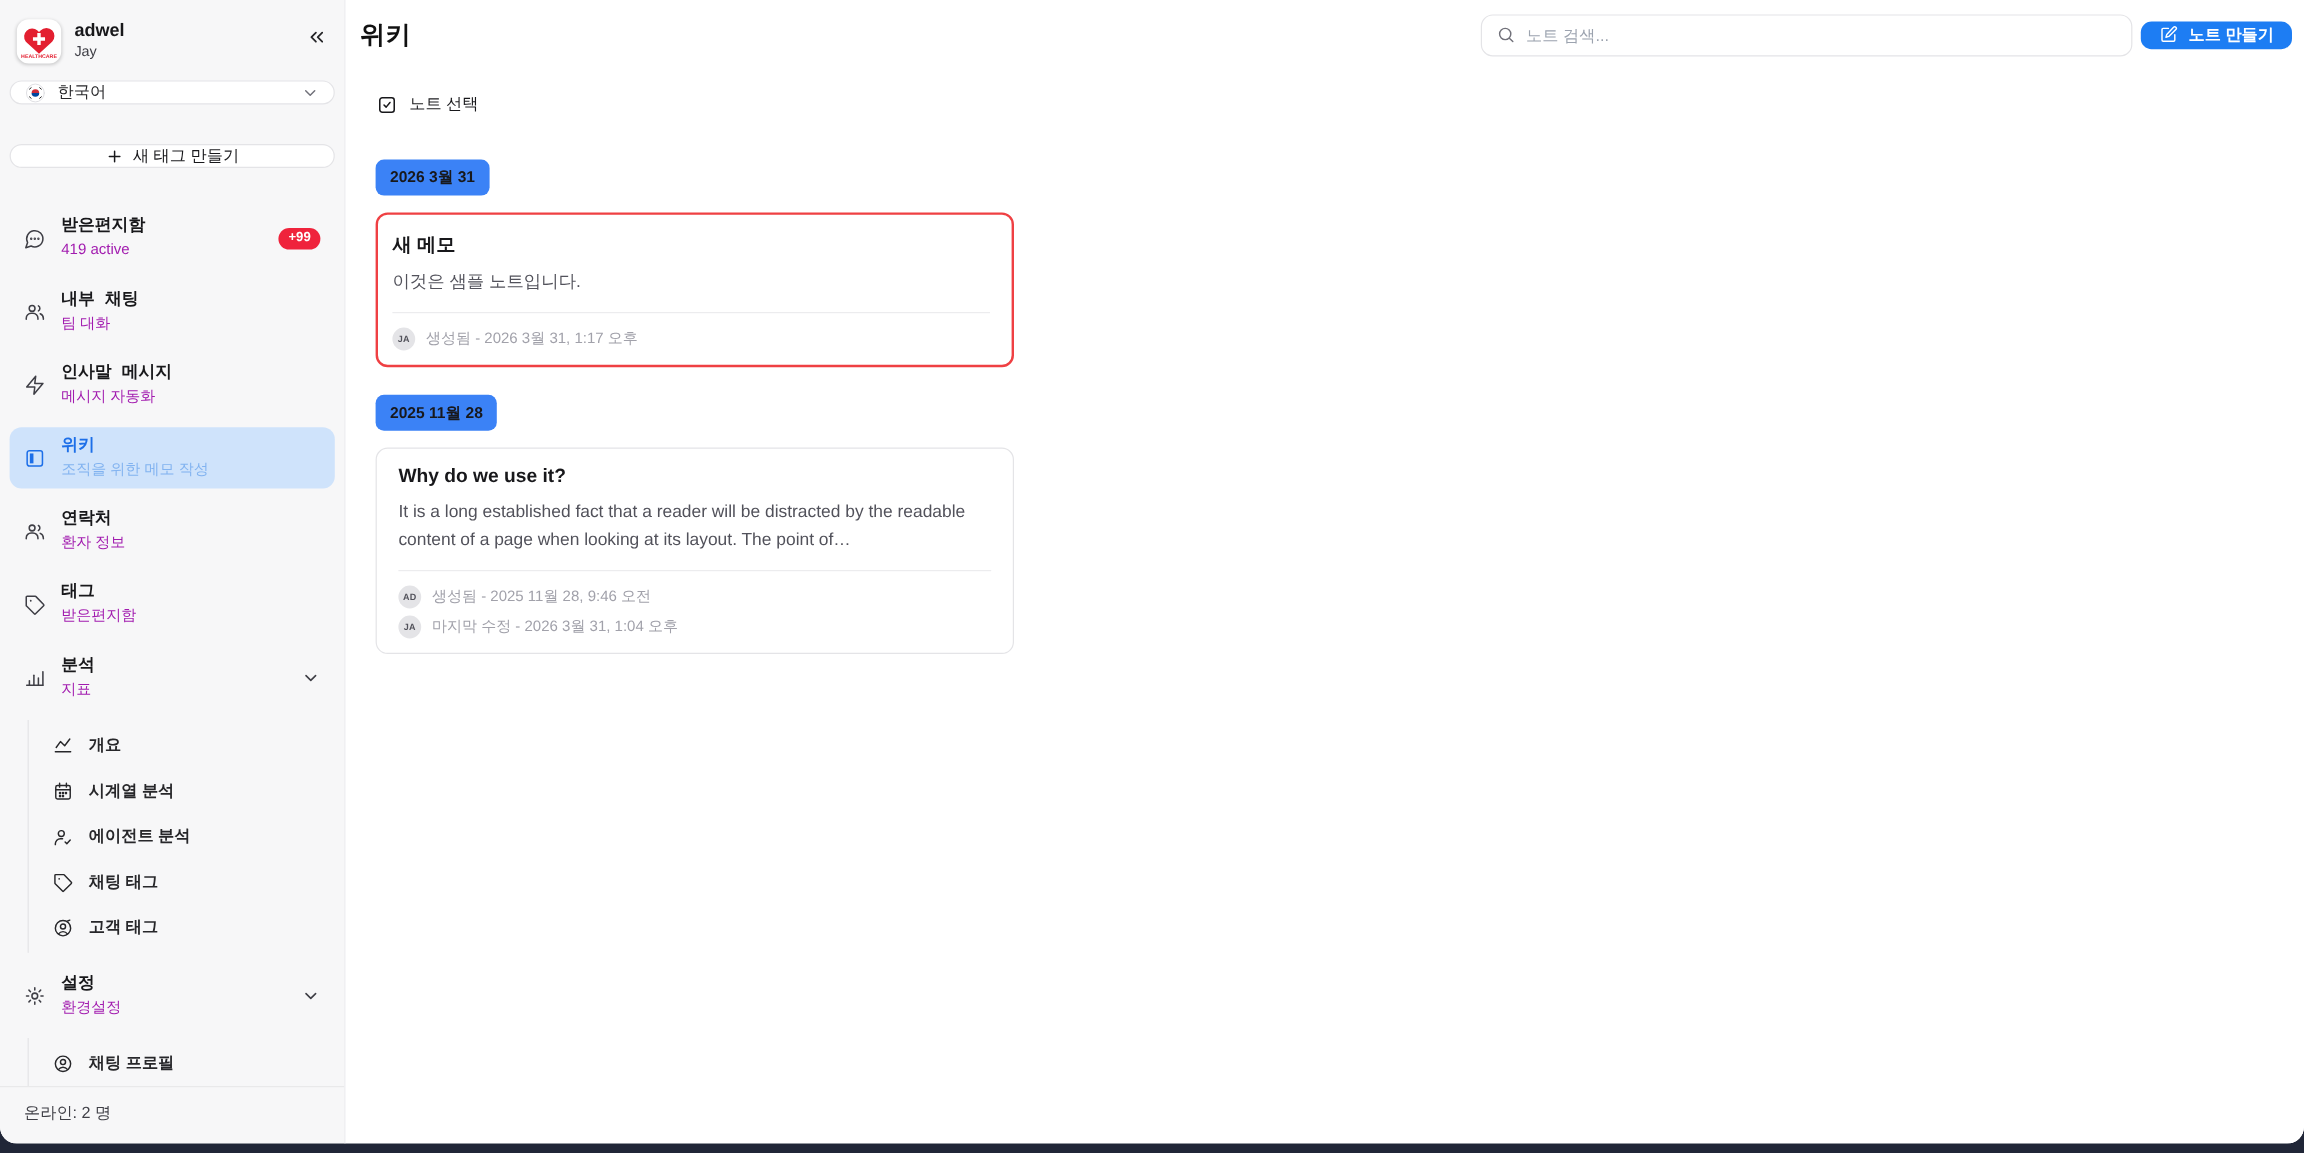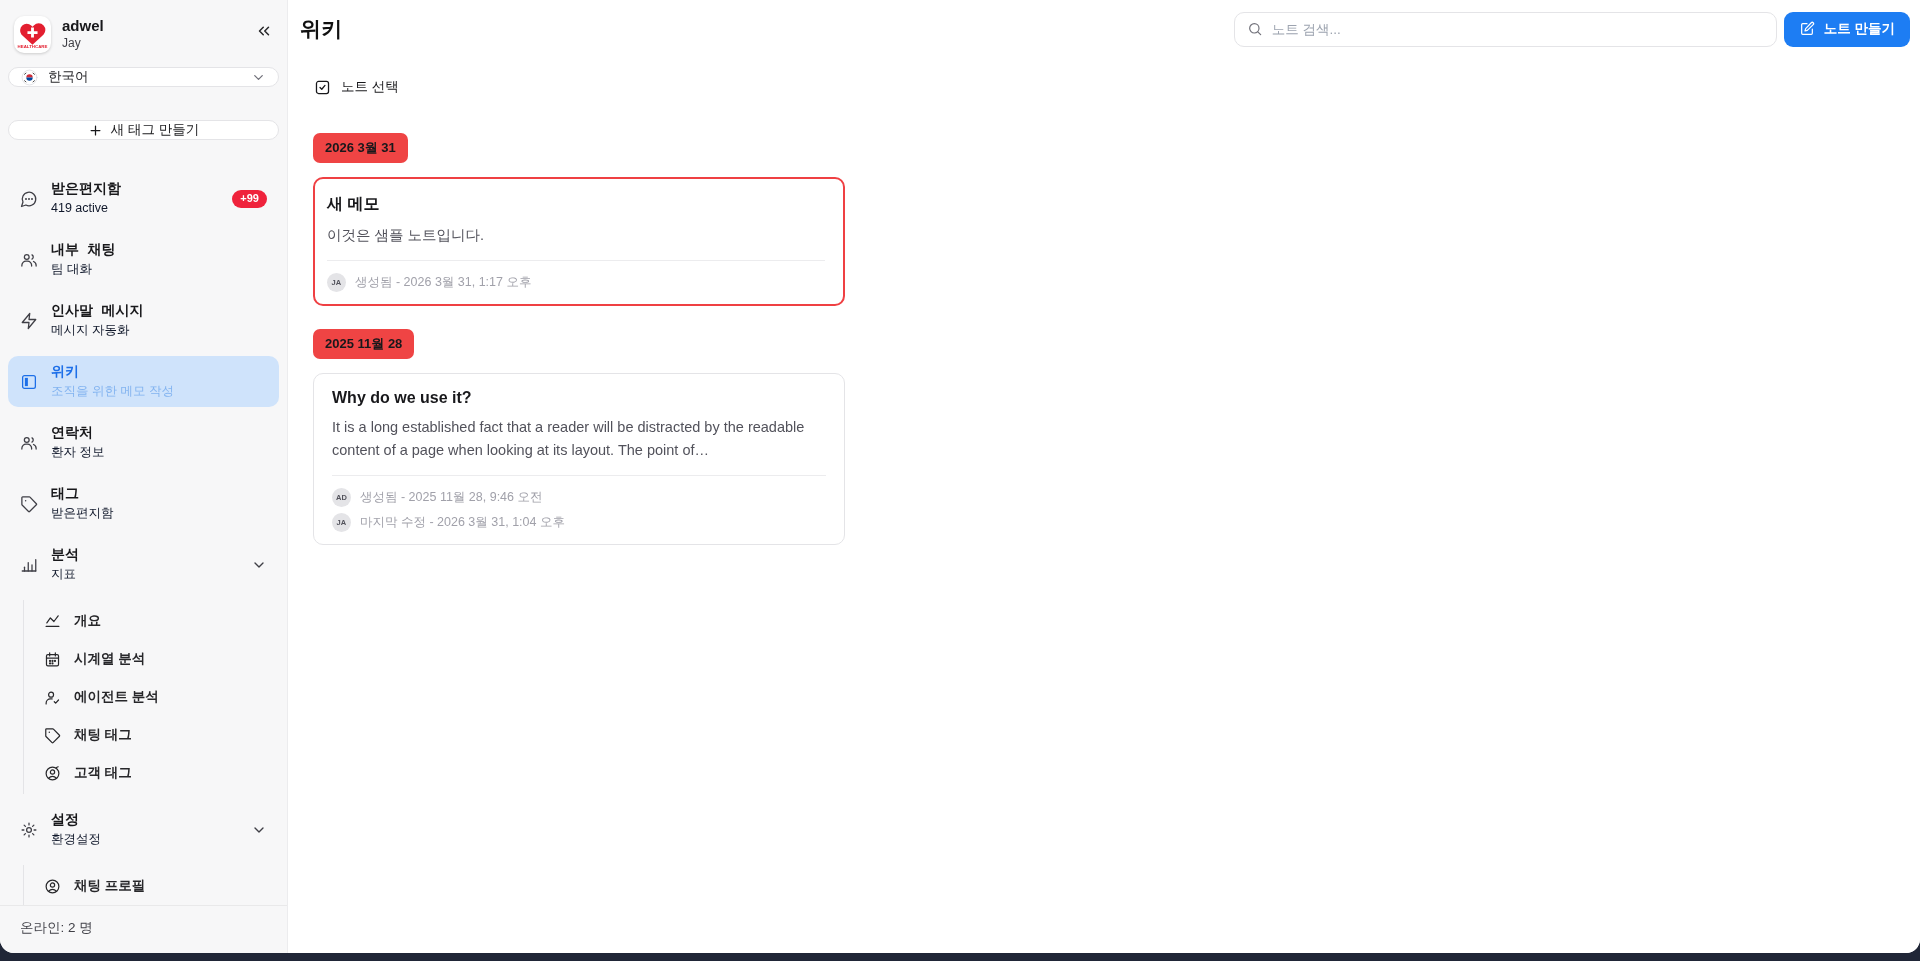--- a/index.html
+++ b/index.html
@@ -30,21 +30,21 @@
 
   .new-tag-btn { margin-top:16px; height:35px; background:#fff; border:1px solid #e4e4e7; border-radius:10px;
                  display:flex; align-items:center; justify-content:center; gap:8px; font-size:13.5px; color:#18181b;
                  cursor:pointer; width:100%; font-family:inherit; }
 
   .menu { margin-top:16px; }
   .mi { display:flex; align-items:center; gap:13px; padding:8px 12px; border-radius:10px; margin-bottom:10px; cursor:pointer; }
   .mi .ic { width:18px; height:18px; color:#3f3f46; flex:none; display:flex; align-items:center; }
   .mi-text { min-width:0; }
   .mi-title { font-size:14px; font-weight:600; color:#18181b; line-height:17px;font-family:Liberation Mono, monospace; }
-  .mi-sub { font-size:12.5px; color:#0f172a; margin-top:3px; line-height:15px; white-space:nowrap; }
+  .mi-sub { font-size:12.5px; color:#a21caf; margin-top:3px; line-height:15px; white-space:nowrap; }
   .mi.selected { background:#cfe3fb; }
   .mi.selected .ic, .mi.selected .mi-title { color:#1d6fe8; }
   .mi.selected .mi-sub { color:#82b3f0; }
   .badge { margin-left:auto; background:#ef233c; color:#fff; font-size:11px; font-weight:bold;
            padding:3px 8px 4px; border-radius:999px; line-height:11px; }
   .mi .chev { margin-left:auto; color:#3f3f46; display:flex; }
 
   .submenu { margin:0 0 10px 15px; border-left:1px solid #e4e4e7; padding:2px 0 2px 20px; }
   .smi { display:flex; align-items:center; gap:13px; padding:10px 0; font-size:13.5px; font-weight:600;
          color:#27272a; cursor:pointer; }
@@ -54,28 +54,28 @@
 
   
   .main { flex:1; min-width:0; padding:0 10px 0 12px; background:#fff; }
   .main-header { display:flex; align-items:center; gap:7px; height:58px; }
   .page-title { font-size:21px; font-weight:bold; color:#111; letter-spacing:.2px; }
   .search-box { margin-left:auto; width:543px; height:35px; border:1px solid #e4e4e7; border-radius:10px;
                 display:flex; align-items:center; gap:9px; padding:0 12px; background:#fff; }
   .search-box .ic { color:#71717a; display:flex; }
   .search-box input { border:none; outline:none; flex:1; font-size:13.5px; color:#18181b; font-family:inherit; background:transparent; }
   .search-box input::placeholder { color:#9ca3af; }
-  .create-note-btn { height:35px; padding:0 15px; background:#1d7df3; border:none; border-radius:9px; color:#fff;
+  .create-note-btn { height:23px; padding:0 15px; background:#1d7df3; border:none; border-radius:9px; color:#fff;
                      font-size:13.5px; font-weight:600; display:flex; align-items:center; gap:9px; cursor:pointer;
                      font-family:inherit; }
 
   .select-row { display:flex; align-items:center; gap:10px; margin:20px 0 0 14px; font-size:13.5px; color:#18181b; cursor:pointer;text-align:center; }
   .select-row .ic { color:#18181b; display:flex; }
 
-  .date-chip { display:inline-block; background:#ef4444; color:#18181b; font-size:13px; font-weight:bold;
+  .date-chip { display:inline-block; background:#3b82f6; color:#18181b; font-size:13px; font-weight:bold;
                padding:6px 12px; border-radius:7px; margin:0 0 0 13px; }
   .chip-1 { margin-top:37px; }
   .chip-2 { margin-top:23px; }
 
   .note-card { width:532px; margin:14px 0 0 13px; background:#fff; border:1px solid #e4e4e7; border-radius:10px;
                padding:15px 18px 9px; cursor:pointer; }
   .note-card.highlighted { border:2px solid #ef4043;padding-left:12px; }
   .note-title { font-size:16px; font-weight:bold; color:#18181b; }
   .note-body { font-size:14.5px; color:#52525b; margin-top:9px; line-height:23px;
                display:-webkit-box; -webkit-line-clamp:2; -webkit-box-orient:vertical; overflow:hidden; }

